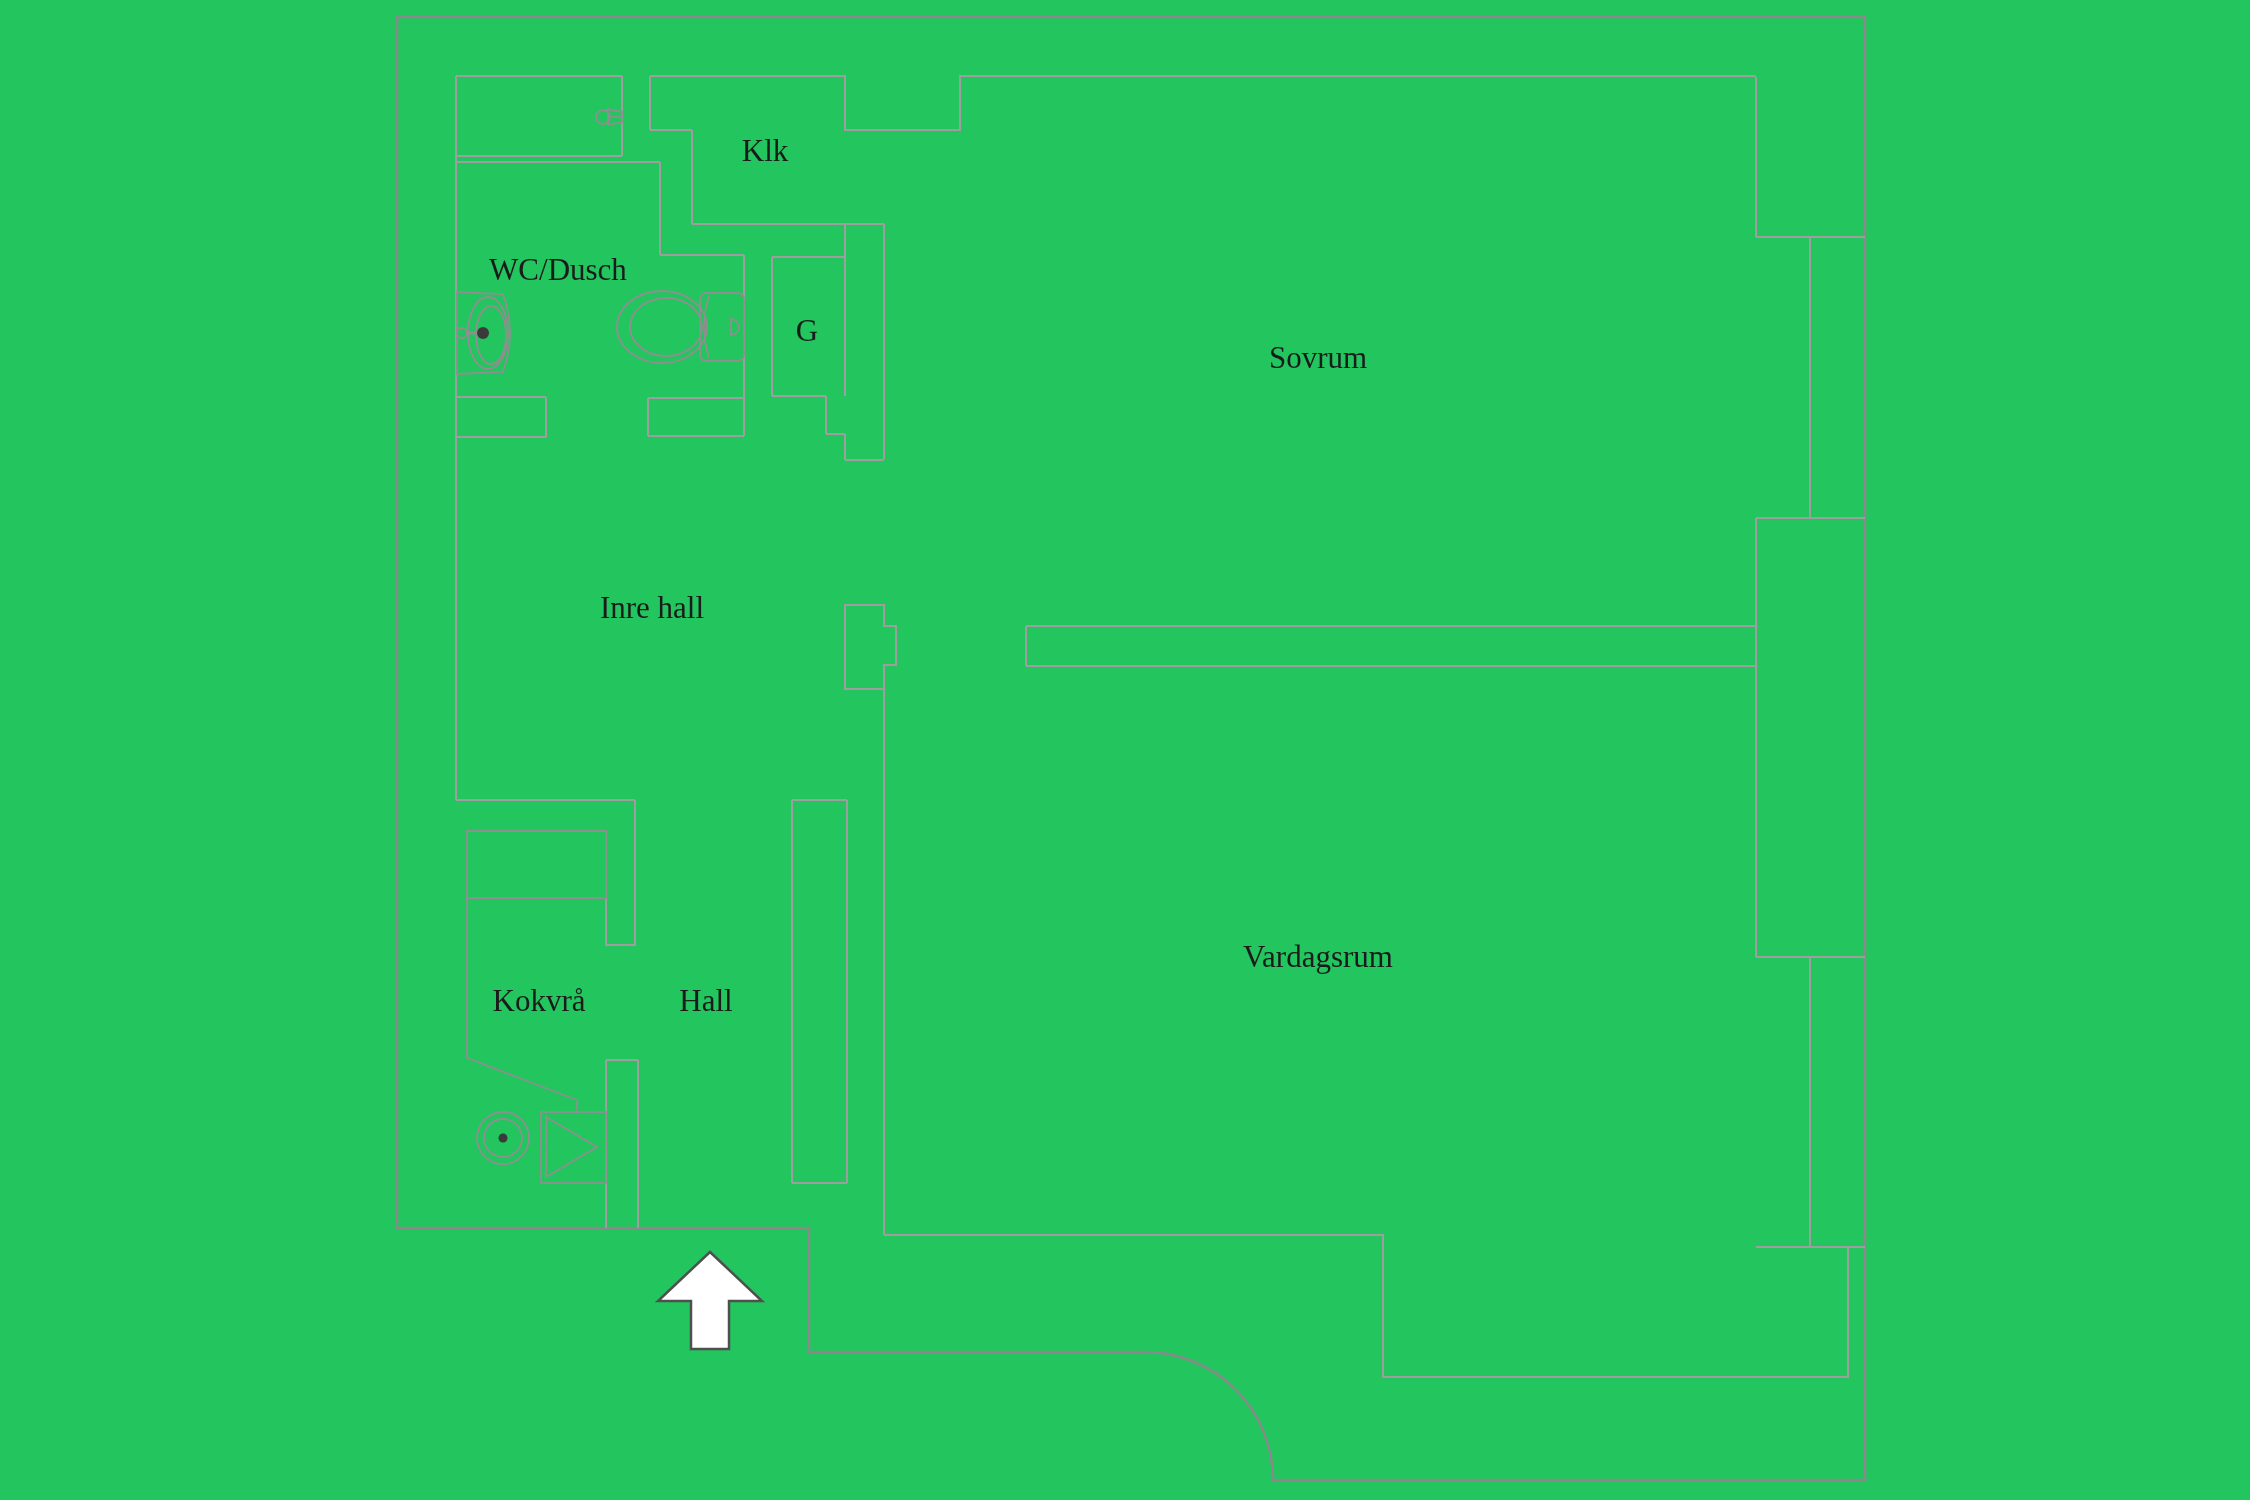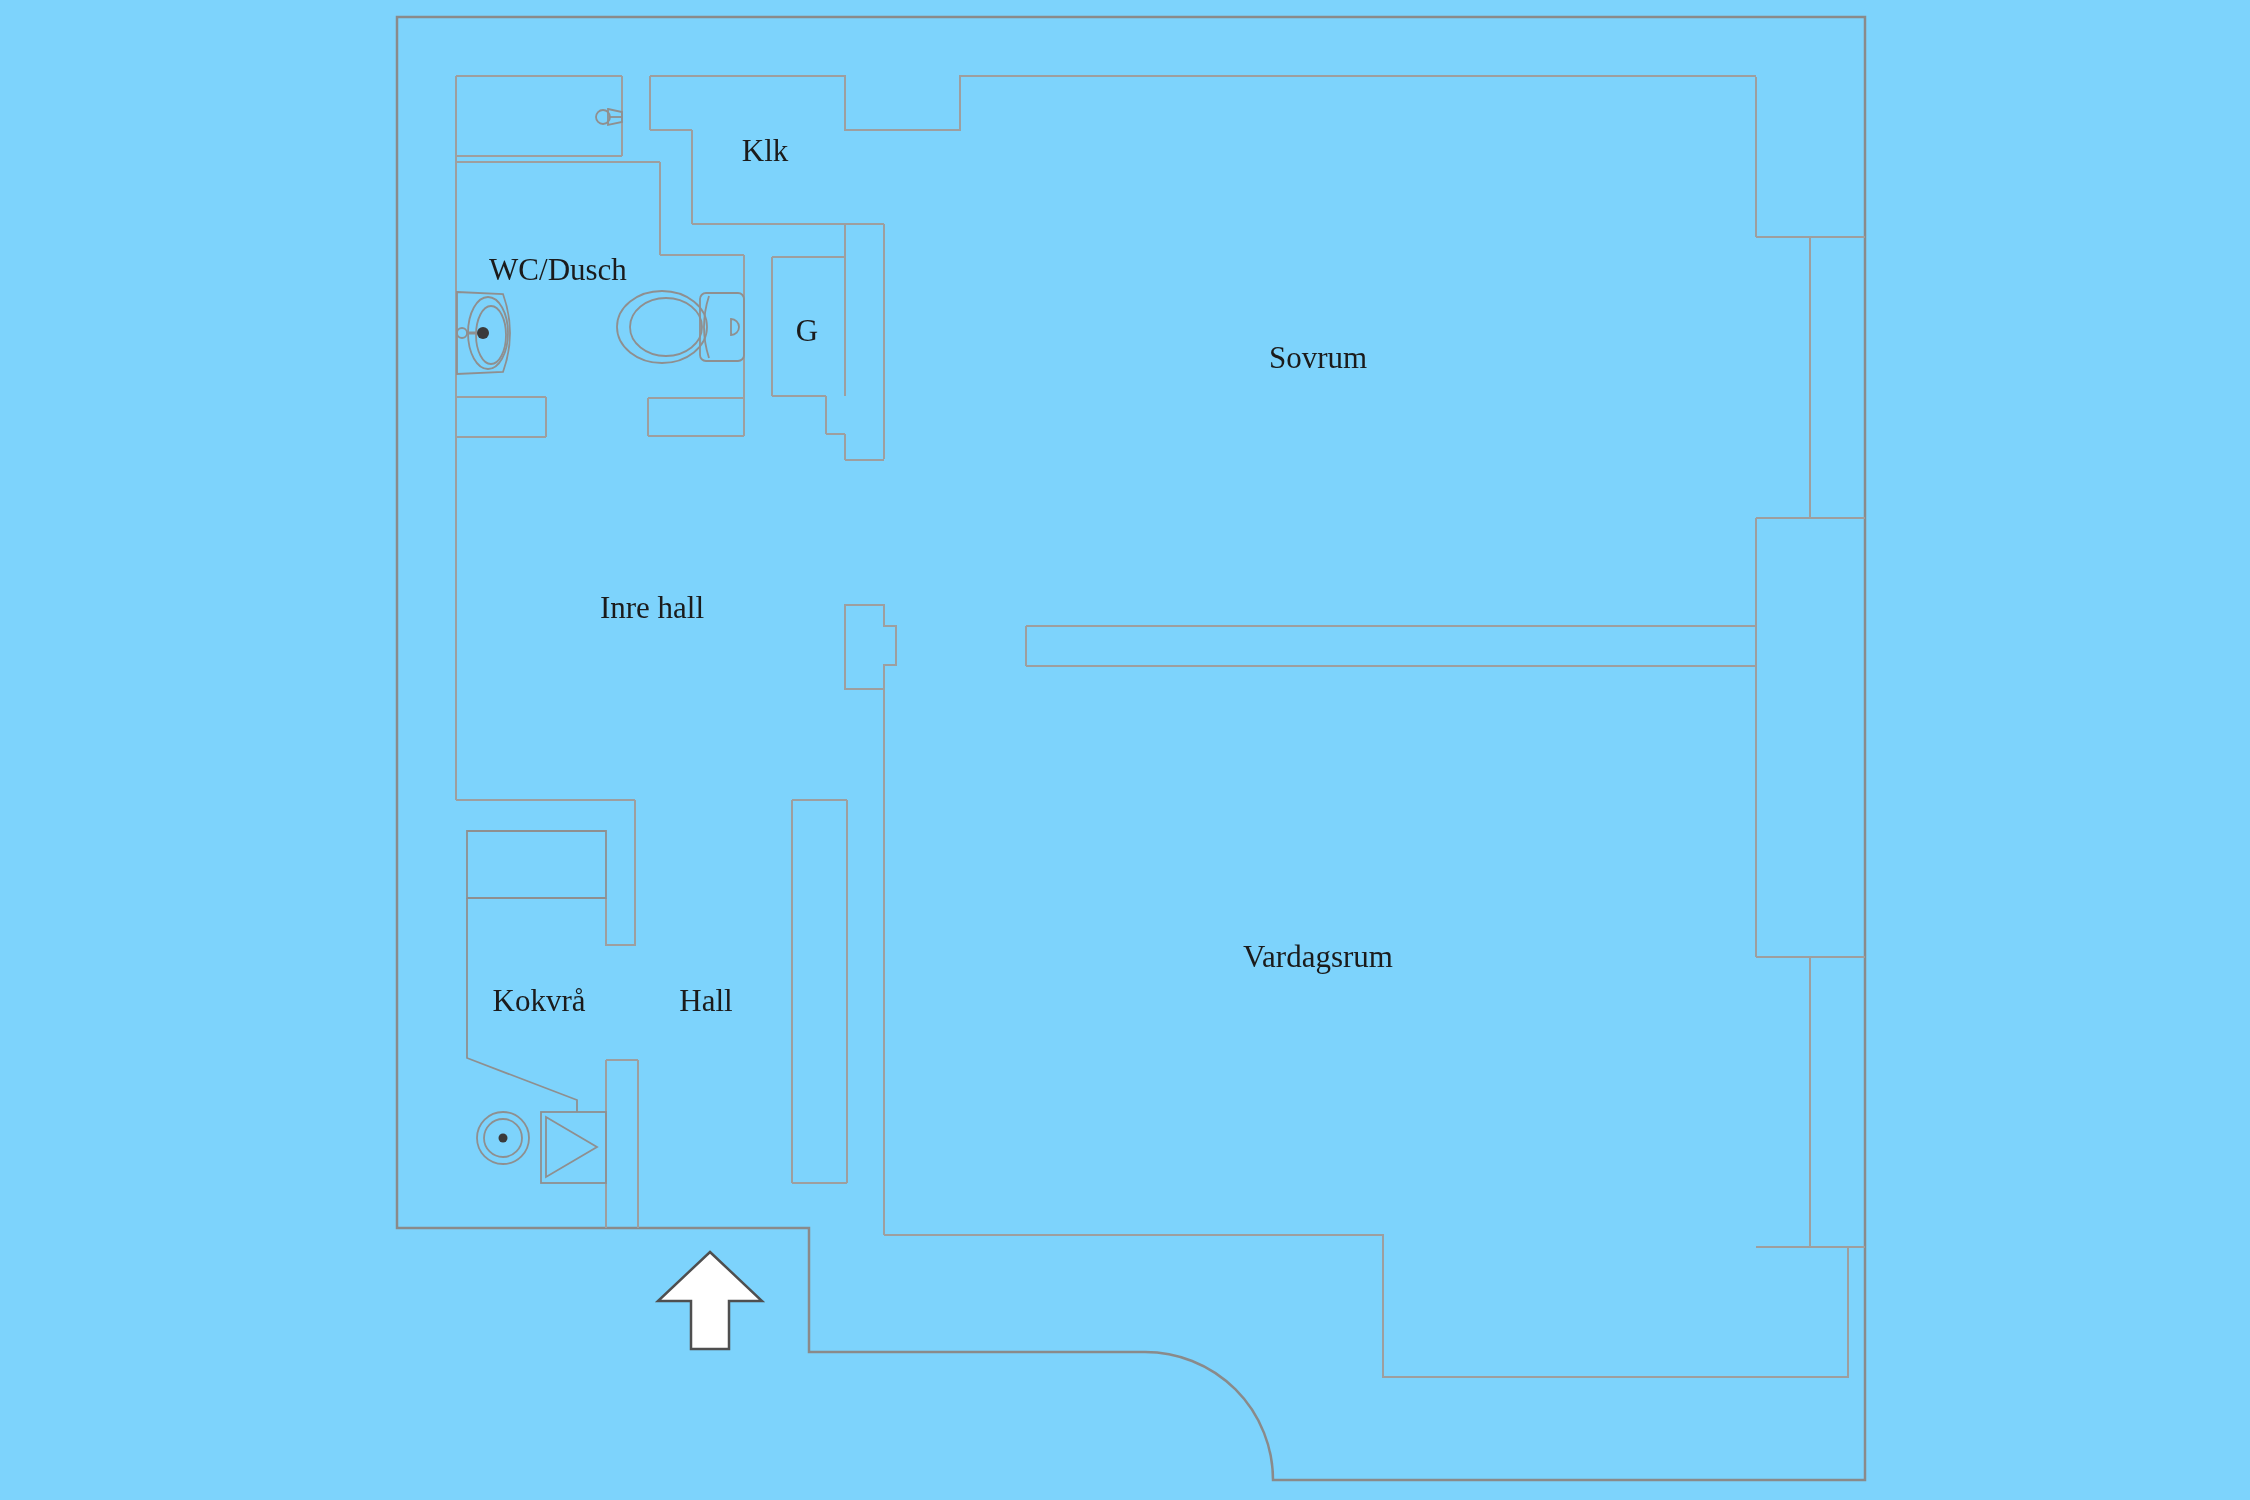--- a/index.html
+++ b/index.html
@@ -8,21 +8,21 @@
     background: #ffffff;
     width: 2250px;
     height: 1500px;
     overflow: hidden;
     font-family: "Liberation Serif", serif;
   }
   #plan-wrap {
     position: relative;
     width: 2250px;
     height: 1500px;
-    background: #7dd3fc;
+    background: #22c55e;
   }
   svg { display: block; }
   text {
     font-family: "Liberation Serif", "DejaVu Serif", serif;
     fill: #1b1b1b;
   }
 </style>
 </head>
 <body>
 

